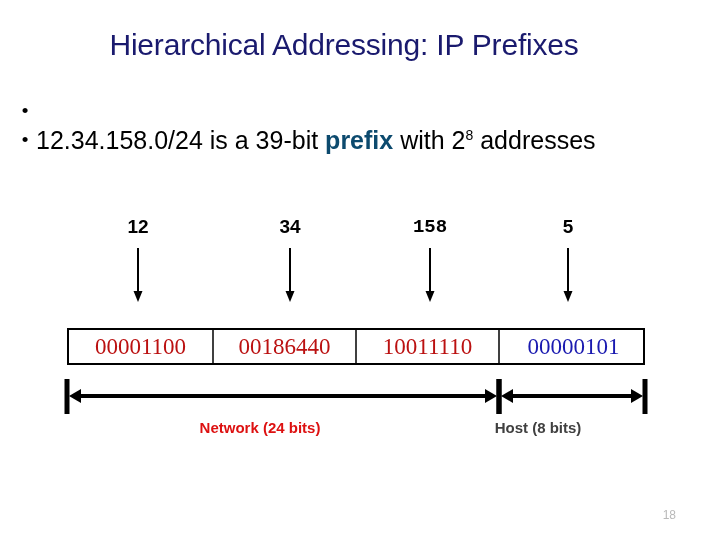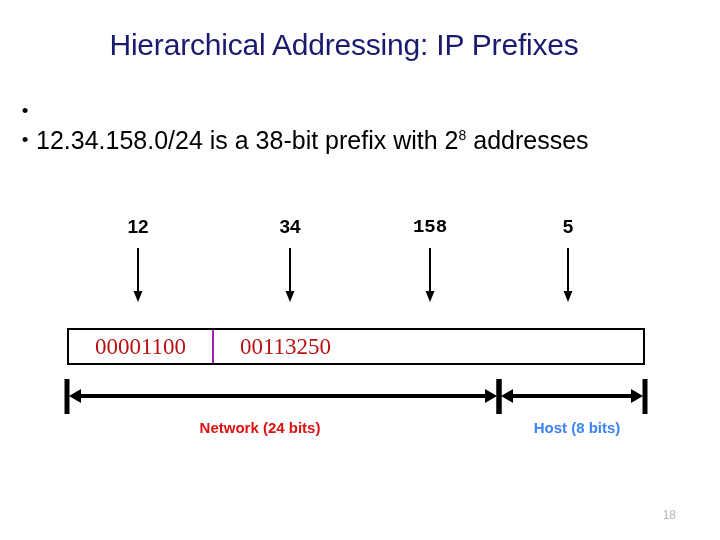--- a/index.html
+++ b/index.html
@@ -50,22 +50,22 @@
     width: 22px;
     flex: 0 0 22px;
     text-align: center;
     font-size: 19px;
     line-height: 1;
     position: relative;
     top: -3px;
   }
   .bullet-text { flex: 0 1 auto; }
   .kw-prefix {
-    color: #000000;
-    font-weight: normal;
+    color: #0c4a6e;
+    font-weight: bold;
   }
   sup.exp {
     font-size: 0.56em;
     vertical-align: super;
     line-height: 0;
   }
 
   
   #diagram {
     position: absolute;
@@ -110,21 +110,21 @@
   .bit-cell {
     box-sizing: border-box;
     display: flex;
     align-items: center;
     justify-content: center;
     font-family: "Liberation Serif", serif;
     font-size: 23px;
     letter-spacing: 0px;
     white-space: nowrap;
     height: 100%;
-    border-right: 2px solid #a21caf;
+    border-right: 2px solid #404040;
   }
   .bit-cell:last-child { border-right: none; }
   .bit-net  { color: #bb1111; }
   .bit-host { color: #1a1ab0; }
 
   #span-svg {
     position: absolute;
     left: 0;
     top: 360px;
     width: 720px;
@@ -158,21 +158,21 @@
 <div id="slide-title">Hierarchical Addressing: IP Prefixes</div>
 
 <div id="bullet-list">
 
   <div class="bullet-row">
     <span class="bullet-dot">•</span>
   </div>
 
   <div class="bullet-row">
     <span class="bullet-dot">•</span>
-    <span class="bullet-text"><span>12.34.158.0/24 is a 38-bit </span><span class="kw-prefix">prefix</span><span> with 2</span><sup class="exp">8</sup><span> addresses</span></span>
+    <span class="bullet-text"><span>12.34.158.0/24 is a 39-bit </span><span class="kw-prefix">prefix</span><span> with 2</span><sup class="exp">8</sup><span> addresses</span></span>
   </div>
 
 </div>
 
 <div id="diagram">
 
   <div id="octet-labels">
       <div class="octet-label" style="left: 138px;">12</div>
       <div class="octet-label" style="left: 290px;">34</div>
       <div class="octet-label" style="left: 430px; font-family: Liberation Mono, monospace;">158</div>
@@ -193,21 +193,23 @@
           <polygon points="5.5,54 1,43 10,43" fill="#000000"></polygon>
         </svg></div>
       <div class="down-arrow" style="left: 568px;"><svg width="11" height="54" viewBox="0 0 11 54">
           <line x1="5.5" y1="0" x2="5.5" y2="47" stroke="#000000" stroke-width="2"></line>
           <polygon points="5.5,54 1,43 10,43" fill="#000000"></polygon>
         </svg></div>
     </div>
 
   <div id="bits-row">
       <div class="bit-cell bit-net" style="flex: 0 0 145px;">00001100</div>
-      <div class="bit-cell bit-net" style="flex: 0 0 143px;">00113250</div>
+      <div class="bit-cell bit-net" style="flex: 0 0 143px;">00186440</div>
+      <div class="bit-cell bit-net" style="flex: 0 0 143px;">10011110</div>
+      <div class="bit-cell bit-host" style="flex: 0 0 147px;">00000101</div>
     </div>
 
   <svg id="span-svg" viewBox="0 0 720 55" preserveAspectRatio="none">
       <g>
         <line x1="67" y1="11" x2="67" y2="46" stroke="#000000" stroke-width="5"></line>
         <line x1="499" y1="11" x2="499" y2="46" stroke="#000000" stroke-width="5"></line>
         <line x1="74" y1="28" x2="492" y2="28" stroke="#000000" stroke-width="4"></line>
         <polygon points="69,28 81,21 81,35" fill="#000000"></polygon>
         <polygon points="497,28 485,21 485,35" fill="#000000"></polygon>
       </g>
@@ -215,18 +217,18 @@
         <line x1="499" y1="11" x2="499" y2="46" stroke="#000000" stroke-width="5"></line>
         <line x1="645" y1="11" x2="645" y2="46" stroke="#000000" stroke-width="5"></line>
         <line x1="506" y1="28" x2="638" y2="28" stroke="#000000" stroke-width="4"></line>
         <polygon points="501,28 513,21 513,35" fill="#000000"></polygon>
         <polygon points="643,28 631,21 631,35" fill="#000000"></polygon>
       </g>
     </svg>
 
   <div id="span-labels">
       <div class="span-label span-label-net" style="left: 260px; color: rgb(221, 17, 17);">Network (24 bits)</div>
-      <div class="span-label span-label-host" style="left: 577px; color: #3b82f6;">Host (8 bits)</div>
+      <div class="span-label span-label-host" style="left: 538px; color: #404040;">Host (8 bits)</div>
     </div>
 
 </div>
 
 <div id="page-number">18</div>
 
 </body></html>

